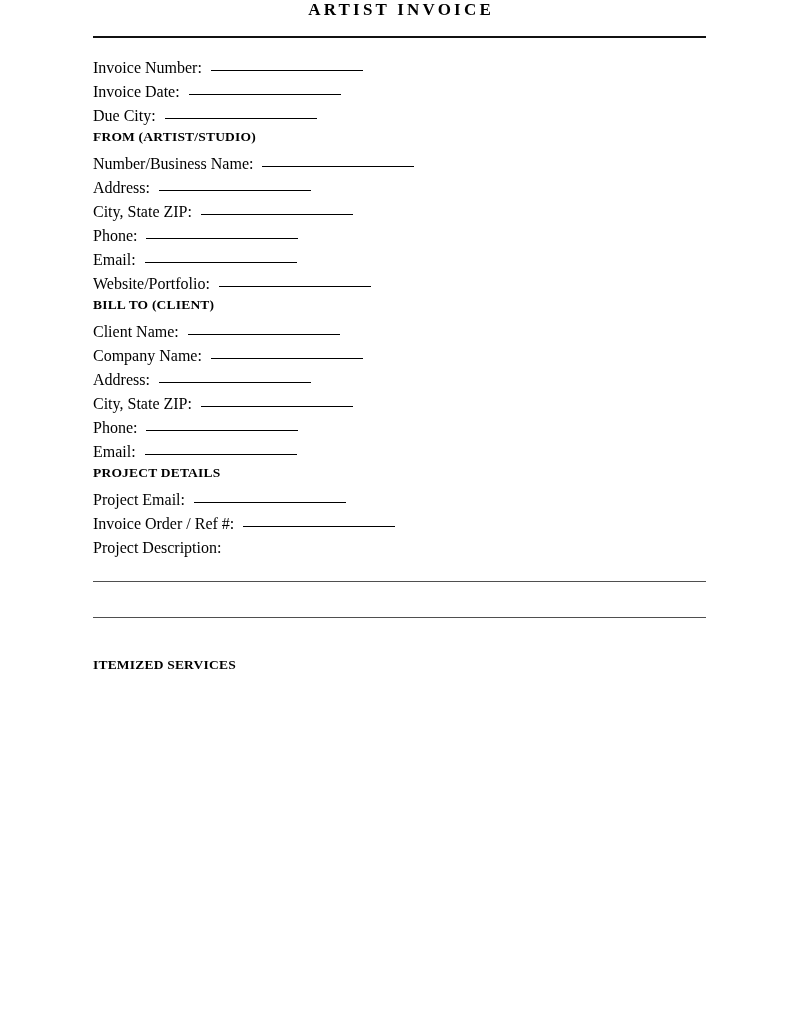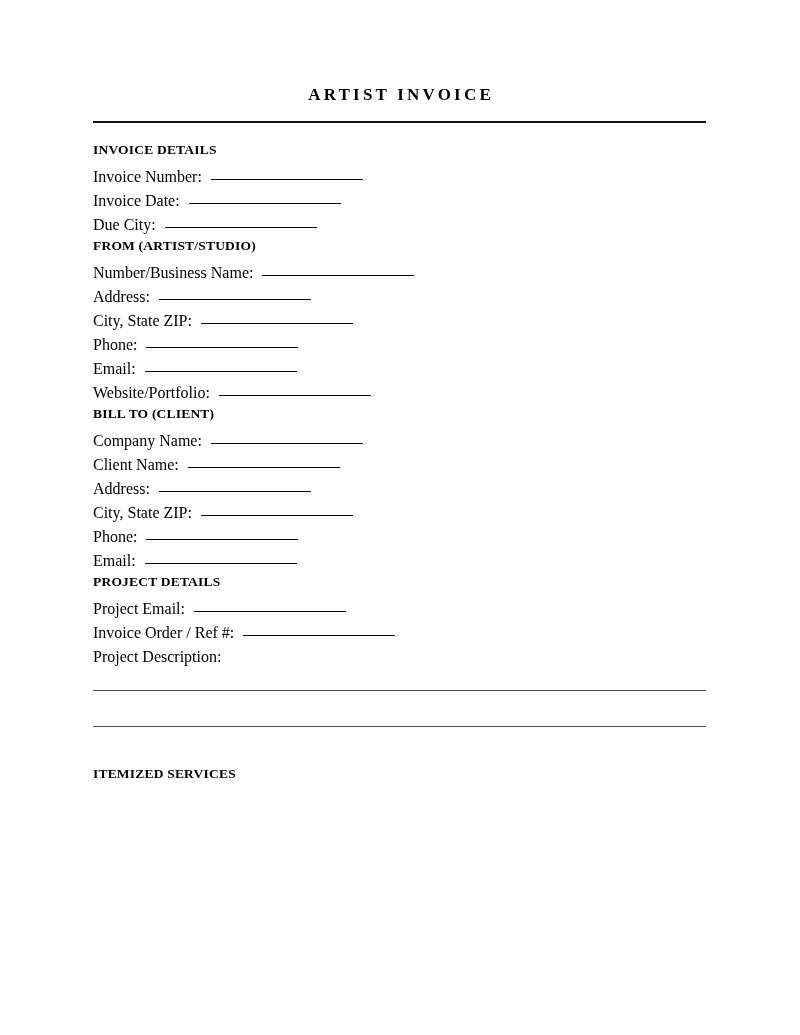--- a/index.html
+++ b/index.html
@@ -30,21 +30,20 @@
     width: 613px;
   }
 
   
   .doc-title {
     text-align: center;
     font-size: 17px;
     font-weight: bold;
     letter-spacing: 3.2px;
     margin: 0;
-    padding-top: 85px;
     line-height: 20px;
     text-indent: 3.2px;
   }
   .title-rule {
     margin-top: 16px;
     height: 0;
     border-top: 2.2px solid #111111;
     width: 613px;
   }
 
@@ -104,21 +103,20 @@
 <body>
 
 <div class="page">
   <div class="content">
 
     <h1 class="doc-title">ARTIST INVOICE</h1>
 
     <div class="title-rule"></div>
 
     <div class="section first">
-      <div class="section-heading">INVOICE DETAILS</div>
 
       <div class="field-row">
         <span class="field-label">Invoice Number:</span>
         <span class="field-rule"></span>
       </div>
       <div class="field-row">
         <span class="field-label">Invoice Date:</span>
         <span class="field-rule"></span>
       </div>
       <div class="field-row">
@@ -153,25 +151,25 @@
       <div class="field-row">
         <span class="field-label">Website/Portfolio:</span>
         <span class="field-rule"></span>
       </div>
     </div>
 
     <div class="section">
       <div class="section-heading">BILL TO (CLIENT)</div>
 
       <div class="field-row">
+        <span class="field-label">Client Name:</span>
+        <span class="field-rule"></span>
+      </div>
+      <div class="field-row">
         <span class="field-label">Company Name:</span>
-        <span class="field-rule"></span>
-      </div>
-      <div class="field-row">
-        <span class="field-label">Client Name:</span>
         <span class="field-rule"></span>
       </div>
       <div class="field-row">
         <span class="field-label">Address:</span>
         <span class="field-rule"></span>
       </div>
       <div class="field-row">
         <span class="field-label">City, State ZIP:</span>
         <span class="field-rule"></span>
       </div>

